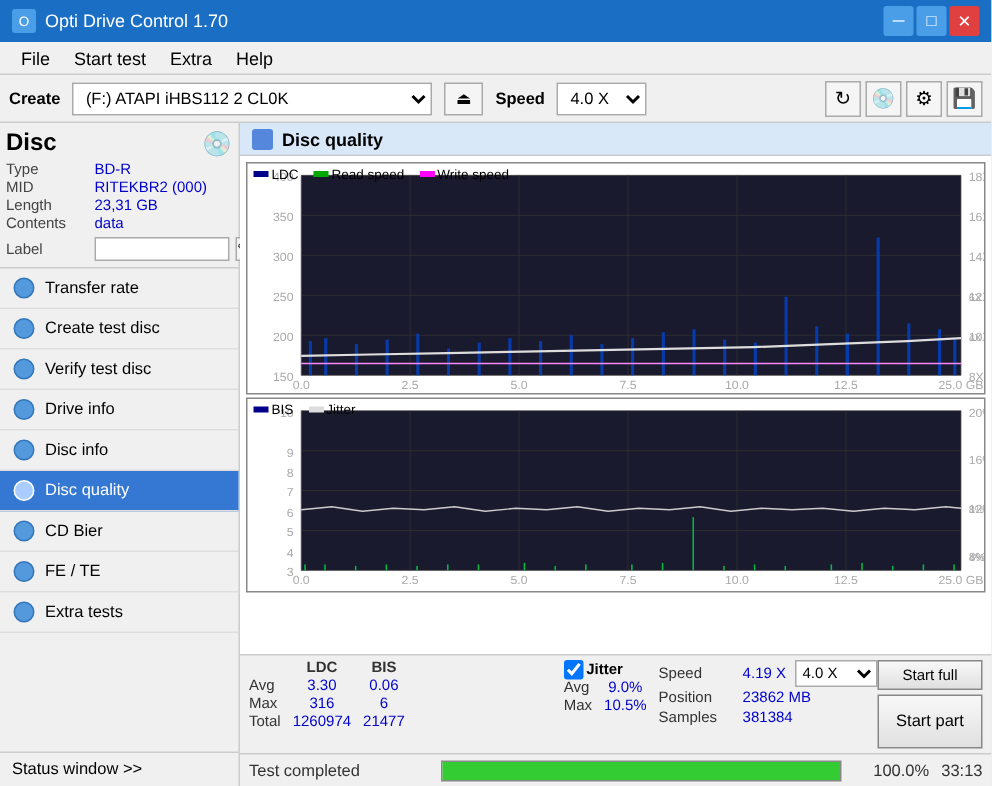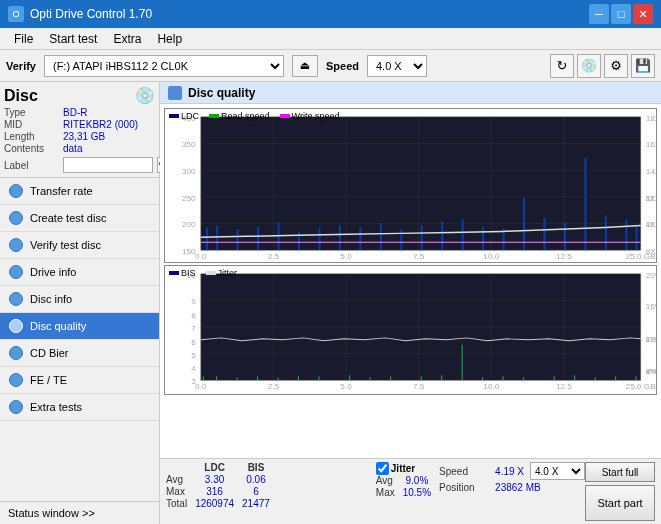--- a/index.html
+++ b/index.html
@@ -121,21 +121,21 @@
 </div>
 
 <div class="menu-bar">
   <span class="menu-item">File</span>
   <span class="menu-item">Start test</span>
   <span class="menu-item">Extra</span>
   <span class="menu-item">Help</span>
 </div>
 
 <div class="drive-bar">
-  <span class="drive-label">Verify</span>
+  <span class="drive-label">Create</span>
   <select class="drive-select">
     <option>(F:) ATAPI iHBS112  2 CL0K</option>
   </select>
   <div class="eject-btn">⏏</div>
   <span class="speed-label">Speed</span>
   <select class="speed-select">
     <option>4.0 X</option>
   </select>
   <div class="drive-icon-btns">
     <button class="drive-icon-btn">↻</button>
@@ -479,22 +479,34 @@
           <span class="sp-label">Speed</span>
           <span class="sp-value">4.19 X</span>
           <select class="speed-select-small">
             <option>4.0 X</option>
           </select>
         </div>
         <div class="sp-row">
           <span class="sp-label">Position</span>
           <span class="sp-value">23862 MB</span>
         </div>
+        <div class="sp-row">
+          <span class="sp-label">Samples</span>
+          <span class="sp-value">381384</span>
+        </div>
       </div>
 
       <div class="buttons-section">
         <button class="btn-full">Start full</button>
         <button class="btn-part">Start part</button>
       </div>
     </div>
 
+    <div class="bottom-bar">
+      <span class="status-text">Test completed</span>
+      <div class="progress-container">
+        <div class="progress-bar" style="width: 100%;"></div>
+      </div>
+      <span class="progress-text">100.0%</span>
+      <span class="time-text">33:13</span>
+    </div>
   </div>
 </div>
 
 </body></html>

